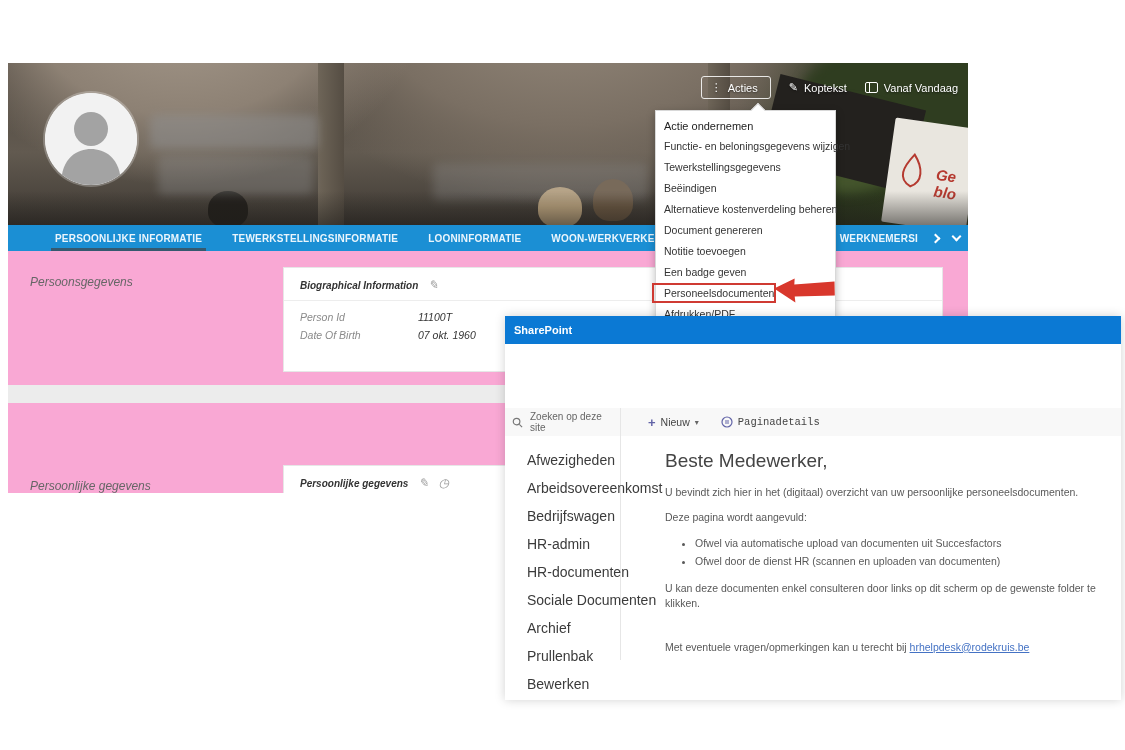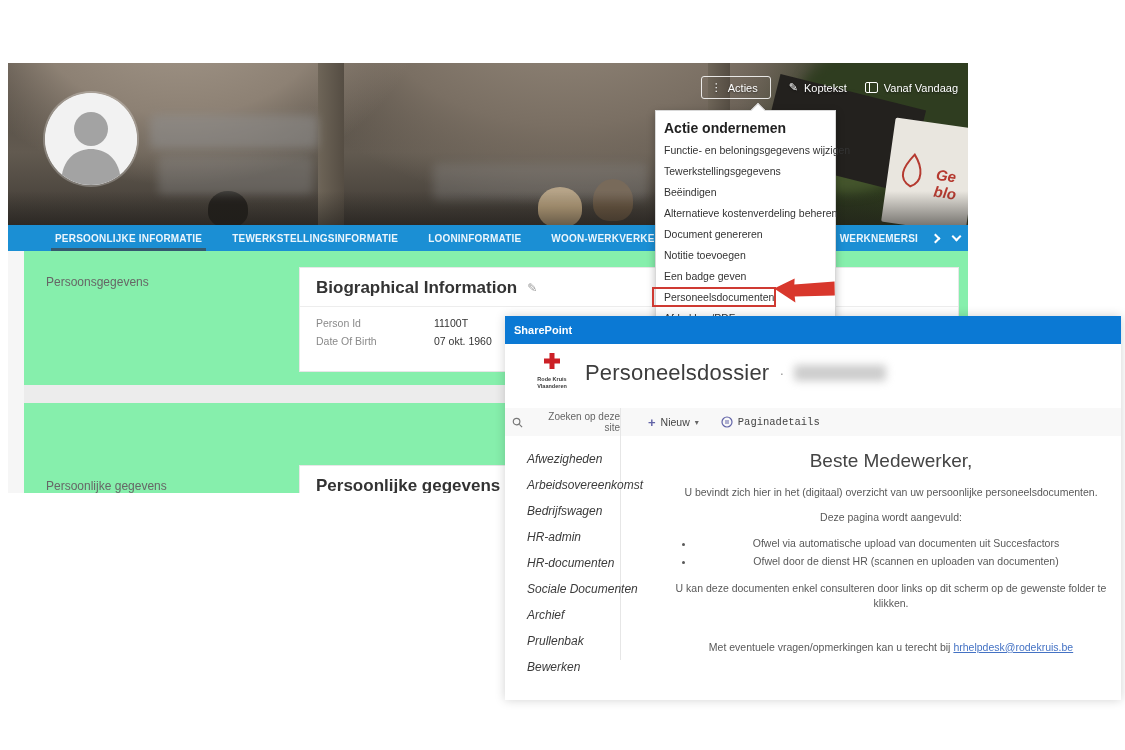--- a/index.html
+++ b/index.html
@@ -40,60 +40,60 @@
   .sf-nav { left:0; top:162px; width:960px; height:26px; background:#1b8fd4; display:flex; align-items:center; }
   .sf-tabs { display:flex; gap:30px; padding-left:47px; align-items:flex-end; height:100%; }
   .sf-tab { color:#eaf5fc; font-size:10px; font-weight:bold; letter-spacing:.2px; white-space:nowrap; height:100%; display:flex; align-items:center; position:relative; cursor:pointer; }
   .sf-tab.active::after { content:""; position:absolute; left:-4px; right:-4px; bottom:0; height:3.5px; background:#35596f; }
   .nav-right { position:absolute; right:8px; top:0; height:100%; display:flex; align-items:center; gap:14px; }
   .chev { width:7px; height:7px; border-right:2px solid #fff; border-bottom:2px solid #fff; display:inline-block; }
   .chev-right { transform:rotate(-45deg); }
   .chev-down { transform:rotate(45deg); margin-top:-3px; }
 
   
-  .sf-content { left:16px; top:188px; width:960px; height:242px; background:#86efac; }
+  .sf-content { left:0; top:188px; width:960px; height:242px; background:#f9a8d4;font-style:italic; }
   .row-band { position:absolute; left:0; top:134px; width:100%; height:18px; background:#ececec; }
   .sec-label { position:absolute; left:22px; color:#666; font-size:12px; }
   .card { position:absolute; left:275px; width:660px; background:#fff; border:1px solid #e7e7e7; }
   .card-title-row { display:flex; align-items:center; gap:10px; padding:10px 14px 8px 16px; border-bottom:1px solid #ededed; }
-  .card-title { color:#333; font-size:17px; font-weight:bold; }
+  .card-title { color:#333; font-size:10px; font-weight:bold; }
   .card-icon { color:#9a9a9a; font-size:12px; cursor:pointer; }
   .field-row { display:flex; padding:3px 16px; font-size:10.5px; }
   .field-label { width:118px; color:#8a8a8a; }
   .field-value { color:#333; }
 
   
   .dropdown { left:655px; top:110px; width:181px; height:212px; background:#fff; border:1px solid #d8d8d8; box-shadow:0 3px 8px rgba(0,0,0,.25); z-index:30; }
   .dd-caret { position:absolute; top:-6px; left:97px; width:10px; height:10px; background:#fff; border-left:1px solid #d8d8d8; border-top:1px solid #d8d8d8; transform:rotate(45deg); }
-  .dd-header { font-size:14px; font-weight:bold; color:#222; padding:9px 8px 4px 8px; white-space:nowrap; }
+  .dd-header { font-size:11px; font-weight:normal; color:#222; padding:9px 8px 4px 8px; white-space:nowrap; }
   .dd-item { font-size:10.5px; color:#333; padding:0 8px; height:21px; line-height:21px; white-space:nowrap; cursor:pointer; position:relative; }
   .red-box { position:absolute; left:-4px; top:0; width:124px; height:20px; border:2px solid #cf3a32; pointer-events:none; }
 
   
   .red-arrow { left:772px; top:277px; width:64px; height:28px; z-index:40; }
 
   
   .sp-window { left:505px; top:316px; width:616px; height:384px; background:#fff; box-shadow:0 0 10px rgba(0,0,0,.18); z-index:50; overflow:hidden; }
   .sp-suitebar { left:0; top:0; width:100%; height:28px; background:#0b79d4; display:flex; align-items:center; }
   .sp-suitebar-label { color:#fff; font-size:11px; font-weight:bold; padding-left:9px; }
   .sp-header { left:0; top:28px; width:100%; height:64px; background:#fff; }
   .sp-logo { position:absolute; left:22px; top:8px; width:50px; text-align:center; }
   .sp-logo-text { font-size:5.5px; color:#3a3a3a; line-height:6.5px; margin-top:2px; font-weight:bold; }
   .sp-title { position:absolute; left:80px; top:16px; font-size:22px; font-weight:300; color:#3d3d3d; letter-spacing:.2px; display:flex; align-items:center; gap:10px; }
   .sp-title .dot { color:#9a9a9a; font-size:14px; }
   .name-blur { width:92px; height:16px; background:#9a9a9a; opacity:.5; filter:blur(4px); border-radius:3px; }
   .sp-toolbar { left:0; top:92px; width:100%; height:28px; background:#f8f8f8; display:flex; align-items:center; }
-  .sp-search { display:flex; align-items:center; gap:7px; width:115px; padding-left:7px; color:#666; font-size:10px; cursor:text;text-align:right; }
+  .sp-search { display:flex; align-items:center; gap:7px; width:115px; padding-left:7px; color:#666; font-size:10px; cursor:text; }
   .sp-tool { display:flex; align-items:center; gap:5px; font-size:10.5px; color:#444; cursor:pointer; }
   .plus { color:#6264a7; font-size:13px; font-weight:bold; }
   .tiny-caret { font-size:8px; color:#666; }
   .v-divider { position:absolute; left:115px; top:92px; width:1px; height:252px; background:#e6e6e6; }
   .sp-sidebar { left:0; top:130px; width:115px; }
-  .sp-side-item { font-size:12px; color:#3b3b3b; padding:6px 0 6px 22px; white-space:nowrap; cursor:pointer;font-style:italic; }
-  .sp-main { left:160px; top:134px; width:452px;text-align:center; }
+  .sp-side-item { font-size:14px; color:#3b3b3b; padding:6px 0 6px 22px; white-space:nowrap; cursor:pointer; }
+  .sp-main { left:160px; top:134px; width:452px; }
   .sp-heading { font-size:19px; font-weight:300; color:#444; margin-bottom:13px; }
   .sp-main p { font-size:10.5px; color:#595959; line-height:1.45; margin-bottom:10px; }
   .sp-main ul { margin:2px 0 10px 30px; }
   .sp-main li { font-size:10.5px; color:#595959; line-height:1.7; }
   .sp-contact { margin-top:28px; }
   .sp-link { color:#4472c4; text-decoration:underline; cursor:pointer; }
 </style>
 </head>
 <body>
 
@@ -212,37 +212,20 @@
 
 <svg class="abs red-arrow" viewBox="0 0 64 28">
   <polygon points="2,13 22,2 22,8 62,3 63,17 23,20 24,26" fill="#d8372c" transform="rotate(3 32 14)"></polygon>
 </svg>
 
 <div class="abs sp-window">
   <div class="abs sp-suitebar">
     <span class="sp-suitebar-label">SharePoint</span>
   </div>
 
-  <div class="abs sp-header">
-    <div class="sp-logo">
-      <svg width="18" height="18" viewBox="0 0 18 18">
-        <rect x="6.5" y="1" width="5" height="16" fill="#cc2026"></rect>
-        <rect x="1" y="6.5" width="16" height="5" fill="#cc2026"></rect>
-      </svg>
-      <div class="sp-logo-text">
-        <div>Rode Kruis</div>
-        <div>Vlaanderen</div>
-      </div>
-    </div>
-    <div class="sp-title">
-      <span>Personeelsdossier</span>
-      <span class="dot">·</span>
-      <span class="name-blur"></span>
-    </div>
-  </div>
 
   <div class="abs sp-toolbar">
     <div class="sp-search">
       <svg width="11" height="11" viewBox="0 0 12 12">
         <circle cx="5" cy="5" r="3.6" fill="none" stroke="#777" stroke-width="1.3"></circle>
         <line x1="8" y1="8" x2="11" y2="11" stroke="#777" stroke-width="1.3"></line>
       </svg>
       <span>Zoeken op deze site</span>
     </div>
     <div class="sp-tool" style="margin-left:28px;">

